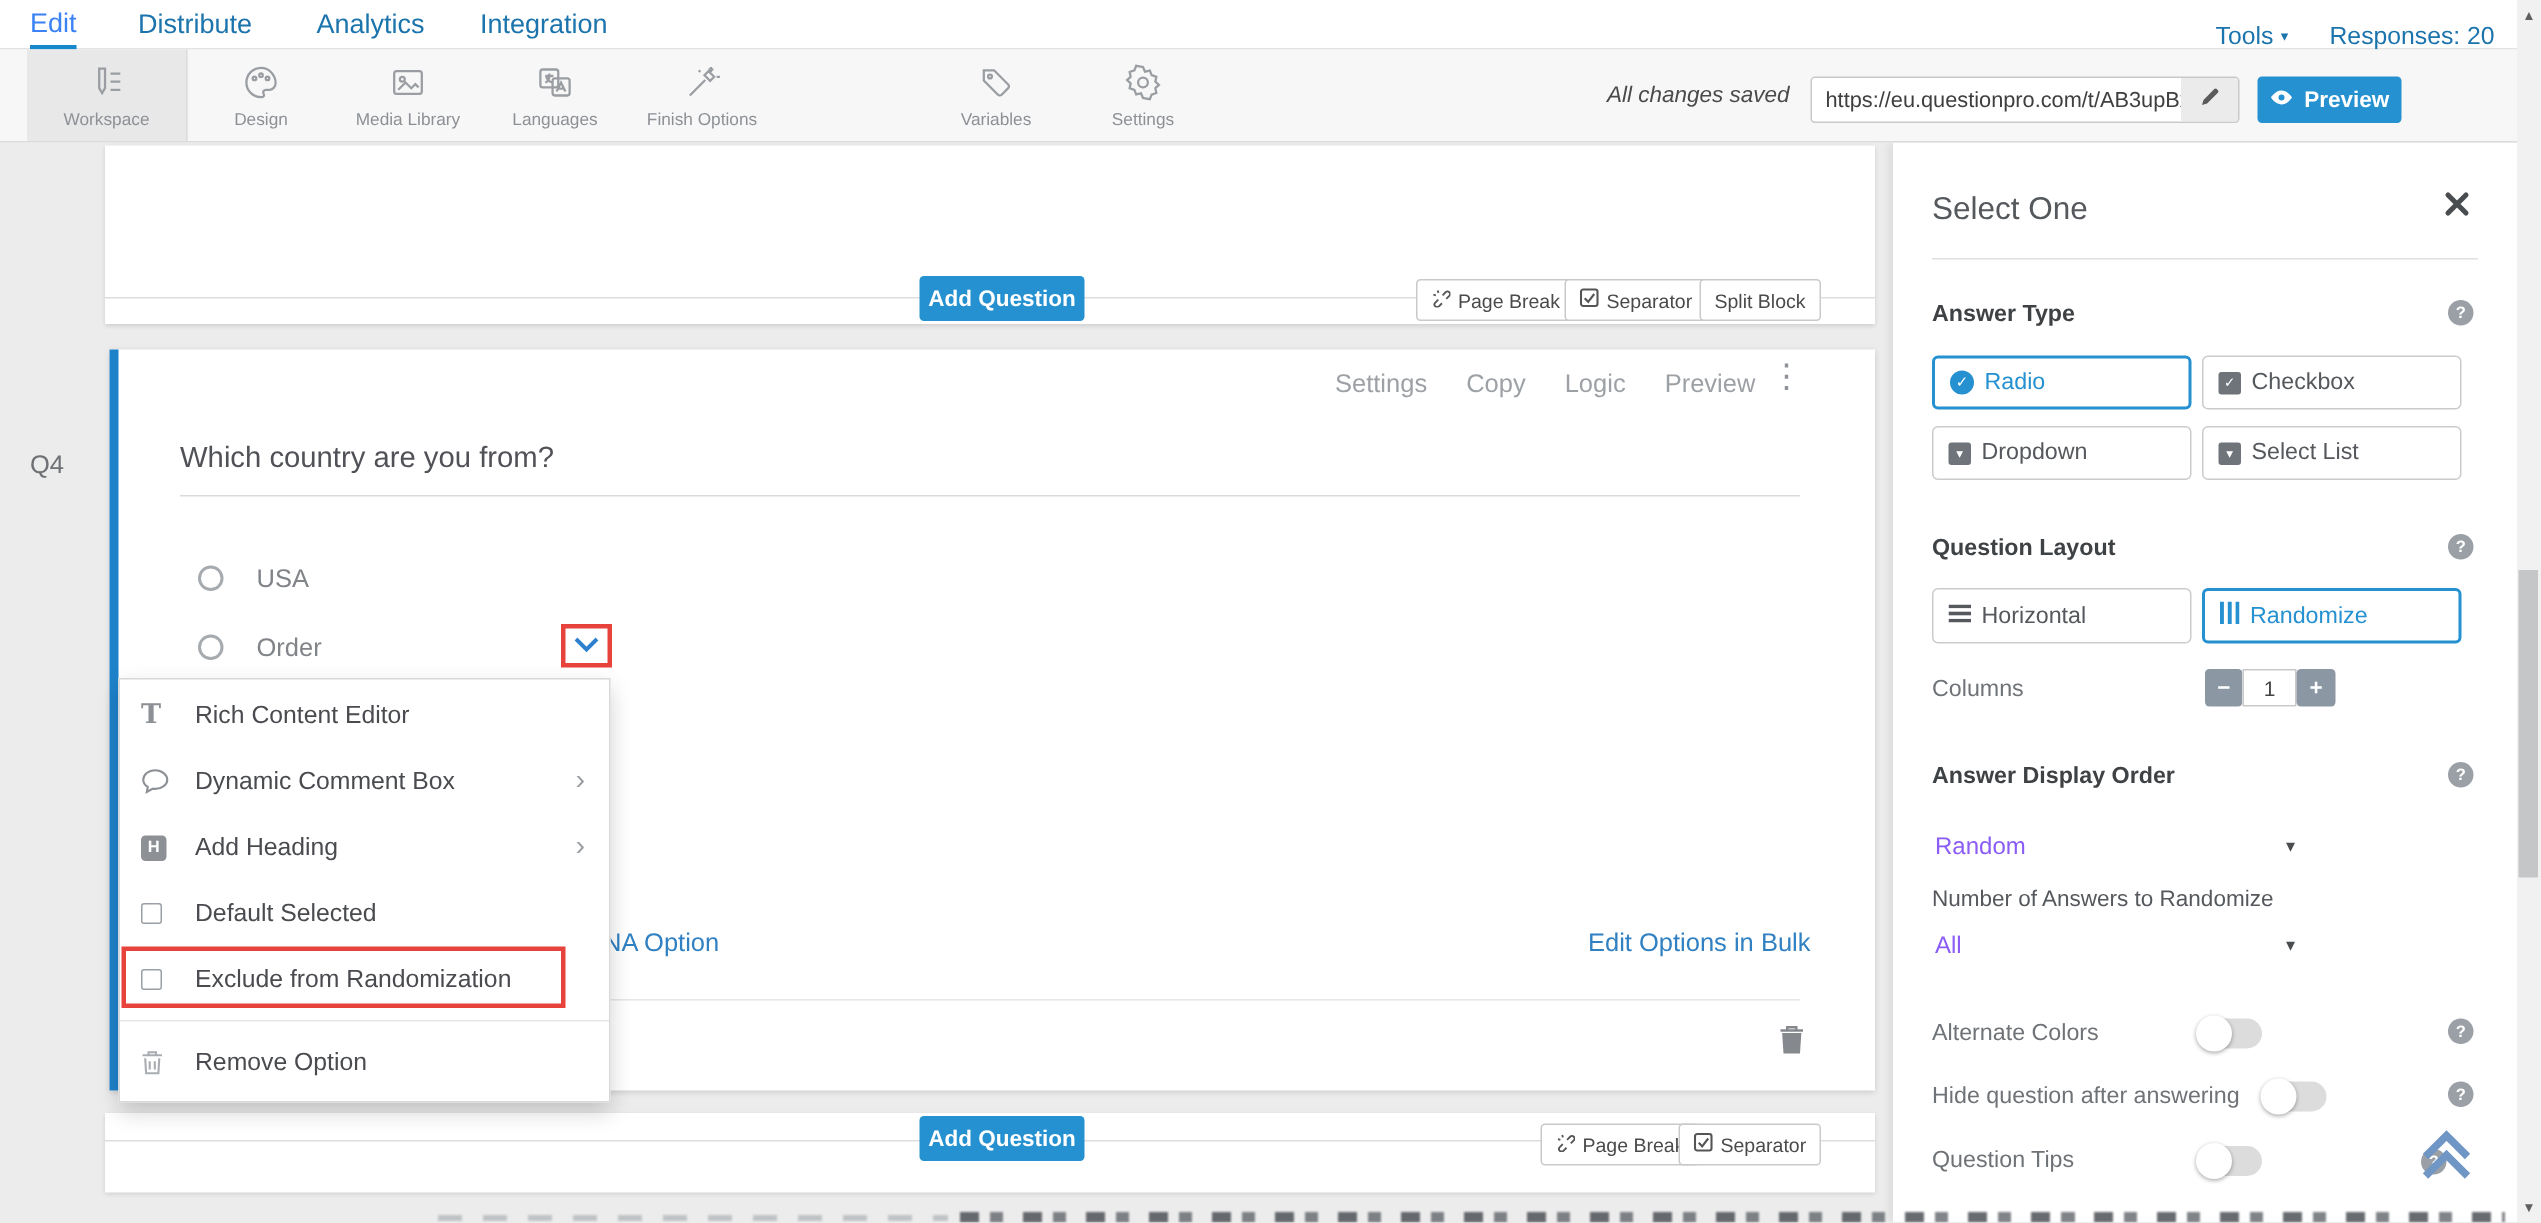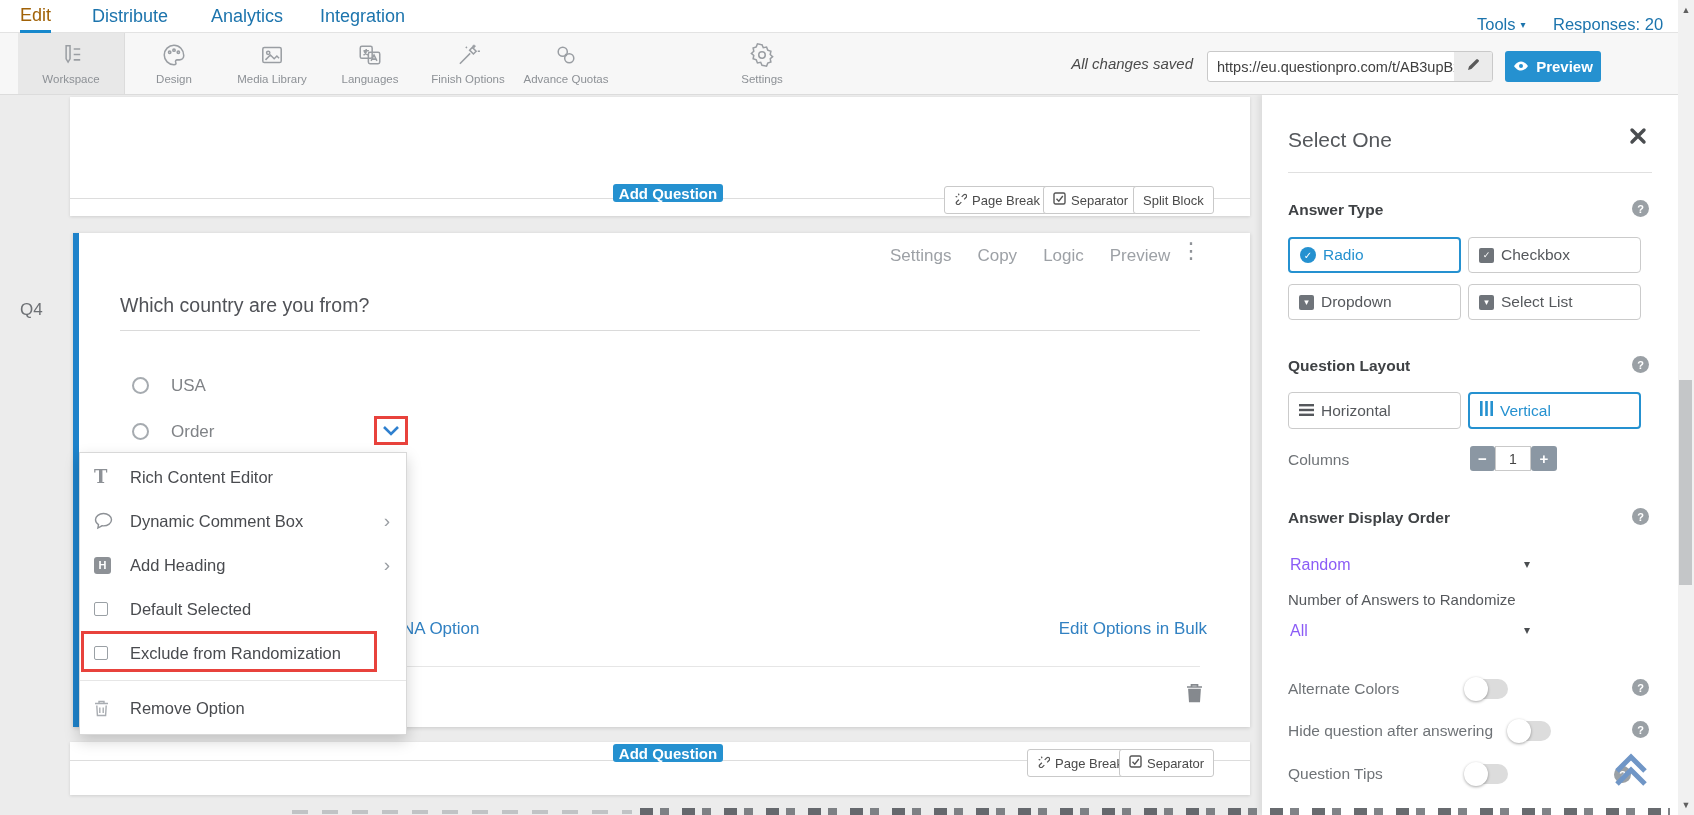--- a/index.html
+++ b/index.html
@@ -3,39 +3,39 @@
 <meta charset="utf-8">
 <style>
   * { margin:0; padding:0; box-sizing:border-box; }
   html,body { width:1694px; height:815px; overflow:hidden; }
   body { font-family:"Liberation Sans","DejaVu Sans",sans-serif; background:#ececec; position:relative; color:#54565b; }
   .abs { position:absolute; }
 
   
   #topnav { position:absolute; left:0; top:0; width:1694px; height:33px; background:#fff; border-bottom:1px solid #e3e3e3; z-index:20; }
   .nav-item { position:absolute; top:0; height:33px; display:flex; align-items:center; font-size:18px; color:#1c74ad; cursor:pointer; }
-  .nav-item.active { color:#a16207; border-bottom:3px solid #1788cc; font-weight:500; }
+  .nav-item.active { color:#3b82f6; border-bottom:3px solid #1788cc; font-weight:500; }
   .nav-right { position:absolute; top:0; height:49px; display:flex; align-items:center; font-size:16.5px; color:#1c74ad; }
   .caret { font-size:10px; margin-left:5px; color:#1c74ad; }
 
   
   #toolbar { position:absolute; left:0; top:33px; width:1694px; height:62px; background:#f7f7f7; border-bottom:1px solid #dcdcdc; z-index:20; }
   .tb-item { position:absolute; top:0; height:61px; width:98px; display:flex; flex-direction:column; align-items:center; justify-content:center; gap:3px; color:#8d9196; font-size:11.5px; cursor:pointer; }
   .tb-item.active { background:#e8e8e8; border-right:1px solid #dcdcdc; }
   .tb-item svg { stroke:#9a9ea3; fill:none; stroke-width:1.4; }
   .status { position:absolute; font-style:italic; font-size:15px; color:#4a4a4a; }
   .urlbox { position:absolute; left:1207px; top:51px; width:286px; height:31px; background:#fff; border:1px solid #c9c9c9; border-radius:3px; display:flex; align-items:center; overflow:hidden; }
   .urlbox .url-text { flex:1; padding-left:9px; font-size:14.5px; color:#3f3f3f; white-space:nowrap; overflow:hidden; }
   .urlbox .pencil-zone { width:38px; height:100%; background:#ebebeb; display:flex; align-items:center; justify-content:center; flex:none; cursor:pointer; }
   .btn-primary { position:absolute; background:#2591d0; color:#fff; border-radius:3px; display:flex; align-items:center; justify-content:center; gap:7px; font-weight:700; cursor:pointer; }
 
   
   .white-block { position:absolute; left:70px; width:1180px; background:#fff; box-shadow:0 1px 3px rgba(0,0,0,.12); }
   .spacer-line { position:absolute; left:70px; width:1180px; height:1px; background:#ddd; }
-  .add-btn { position:absolute; width:110px; height:18px; background:#2591d0; color:#fff; font-size:15px; font-weight:700; border-radius:3px; display:flex; align-items:center; justify-content:center; cursor:pointer; z-index:5; }
+  .add-btn { position:absolute; width:110px; height:30px; background:#2591d0; color:#fff; font-size:15px; font-weight:700; border-radius:3px; display:flex; align-items:center; justify-content:center; cursor:pointer; z-index:5; }
   .mini-btn { position:absolute; height:25px; background:#fff; border:1px solid #c9c9c9; border-radius:3px; display:flex; align-items:center; gap:5px; padding:13px 9px; font-size:13px; color:#4a4a4a; cursor:pointer; z-index:5; }
 
   
   #qcard { position:absolute; left:73px; top:233px; width:1177px; height:494px; background:#fff; border-left:6px solid #1e82ca; box-shadow:0 1px 4px rgba(0,0,0,.15); }
   .q-number { position:absolute; left:20px; top:300px; font-size:17px; color:#6d7074; }
   .q-links { position:absolute; left:890px; top:246px; display:flex; gap:26px; font-size:17px; color:#9da1a6; }
   .q-links span { cursor:pointer; }
   .kebab { position:absolute; left:1180px; top:240px; font-size:22px; color:#8f9398; cursor:pointer; line-height:1; }
   .q-title { position:absolute; left:120px; top:294px; font-size:19.5px; color:#505257; cursor:text; }
   .q-underline { position:absolute; left:120px; top:330px; width:1080px; height:1px; background:#dadada; }
@@ -142,27 +142,26 @@
   </div>
   <div class="tb-item" style="left:321px;">
     <span><svg width="26" height="26" viewBox="0 0 24 24">
           <rect x="3" y="4" width="11" height="11" rx="1.5"></rect>
           <path d="M6 8h5M8.5 6.5v1.5c0 2-1 3.5-2.5 4M6.5 8c.5 2 1.8 3.5 4 4"></path>
           <rect x="10.5" y="9.5" width="10.5" height="10.5" rx="1.5"></rect>
           <path d="M13 17.5l2.7-5.5 2.7 5.5M14 15.8h3.5"></path>
         </svg></span>
     <span>Languages</span>
   </div>
-  <div class="tb-item" style="left:517px;">
-    <span><svg width="26" height="26" viewBox="0 0 24 24">
-          <circle cx="9" cy="9" r="4.2"></circle>
-          <circle cx="15" cy="15" r="4.2"></circle>
-          <path d="M11.2 11.2l1.6 1.6"></path>
-        </svg></span>
-    <span>Advance Quotas</span>
+  <div class="tb-item" style="left:615px;">
+    <span><svg width="26" height="26" viewBox="0 0 24 24">
+          <path d="M4.5 4.5h6.3l8.7 8.7a1.6 1.6 0 0 1 0 2.3l-4 4a1.6 1.6 0 0 1-2.3 0L4.5 10.8z"></path>
+          <circle cx="8.3" cy="8.3" r="1.2"></circle>
+        </svg></span>
+    <span>Variables</span>
   </div>
   <div class="tb-item" style="left:713px;">
     <span><svg width="26" height="26" viewBox="0 0 24 24">
           <circle cx="12" cy="12" r="3"></circle>
           <path d="M12 2.5l1.2 2.8 3-.6 1.1 2.8 2.9 1-0.6 3 2.2 2-2.2 2 .6 3-2.9 1-1.1 2.8-3-.6L12 21.5l-1.2-2.8-3 .6-1.1-2.8-2.9-1 .6-3-2.2-2 2.2-2-.6-3 2.9-1 1.1-2.8 3 .6z"></path>
         </svg></span>
     <span>Settings</span>
   </div>
 
   <div class="status" style="right:501px; top:22px;">All changes saved</div>
@@ -343,21 +342,21 @@
           <rect y="9.6" width="15" height="2.4" fill="#55585c"></rect>
         </svg></span>
     <span>Horizontal</span>
   </div>
   <div class="tile active" style="left:206px; top:297px; height:37px;">
     <span><svg width="13" height="15" viewBox="0 0 13 15">
           <rect x="0" width="2.6" height="15" fill="#2591d0"></rect>
           <rect x="5.2" width="2.6" height="15" fill="#2591d0"></rect>
           <rect x="10.4" width="2.6" height="15" fill="#2591d0"></rect>
         </svg></span>
-    <span>Vertical</span>
+    <span>Randomize</span>
   </div>
 
   <div class="sb-sub" style="left:26px; top:356px;">Columns</div>
   <div class="stepper-btn" style="left:208px; top:351px; width:25px;">−</div>
   <div class="stepper-val" style="left:233px; top:351px;">1</div>
   <div class="stepper-btn" style="left:269px; top:351px; width:26px;">+</div>
 
   <div class="sb-label" style="left:26px; top:414px;">Answer Display Order</div>
   <div class="help" style="left:370px; top:413px;">?</div>
 

